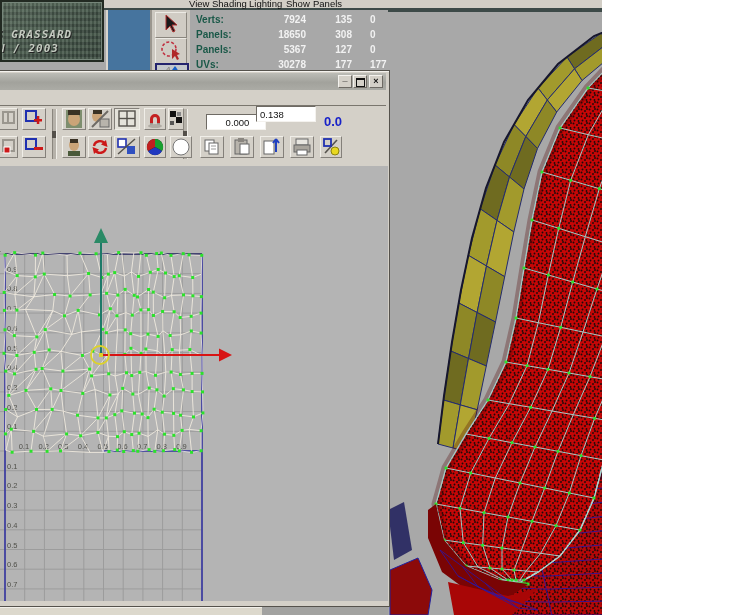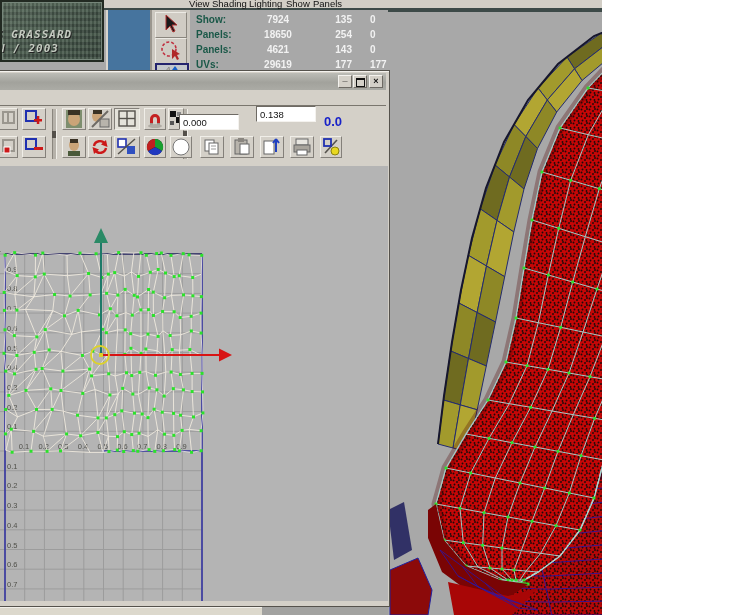--- a/index.html
+++ b/index.html
@@ -6,21 +6,21 @@
   .page{position:relative;width:602px;height:615px;overflow:hidden;
         font-family:"Liberation Sans",sans-serif;background:#a8a8a8;}
   
   .menubar{position:absolute;left:0;top:0;width:750px;height:10px;background:#d2cec6;
            border-bottom:2px solid #3d4a48;box-sizing:border-box;white-space:nowrap;}
   .menubar .mi{position:absolute;top:-2px;font-size:9.5px;color:#101010;}
   
   .hud{position:absolute;left:196px;top:12px;font-size:10px;font-weight:bold;line-height:15px;}
   .hud .row{display:grid;grid-template-columns:54px 56px 46px 40px;}
   .hud .lab{color:#1a5848;}
-  .hud .v1{color:#f2f2f2;text-align:center;}
+  .hud .v1{color:#f2f2f2;text-align:right;}
   .hud .v2{color:#f2f2f2;text-align:right;}
   .hud .v3{color:#f2f2f2;text-align:left;padding-left:18px;}
   
   .bluestrip{position:absolute;left:106px;top:10px;width:42px;height:60px;background:#46749e;
              border-left:2px solid #d8d4cc;border-right:2px solid #9a968e;}
   .toolbox{position:absolute;left:152px;top:10px;width:38px;height:60px;background:#ccc8c0;}
   .toolbtn{position:absolute;left:3px;width:30px;height:24px;background:#d0ccc4;
            border:1px solid;border-color:#eceae4 #8a867e #8a867e #eceae4;}
   .toolbtn.sel{border:2px solid #24246e;background:#c4c8cc;}
   .logo{position:absolute;left:0;top:0;width:104px;height:62px;
@@ -285,40 +285,40 @@
       <polyline points="120.0,590.0 130.0,598.0 150.0,600.0" fill="none" stroke="#2a16a6" stroke-width="1" opacity="0.8"></polyline>
       <polyline points="52.0,540.0 74.7,556.7 97.3,573.3 120.0,590.0" fill="none" stroke="#2a16a6" stroke-width="1" opacity="0.8"></polyline>
       <polyline points="70.0,566.0 90.0,576.7 110.0,587.3 130.0,598.0" fill="none" stroke="#2a16a6" stroke-width="1" opacity="0.8"></polyline>
       <polyline points="100.0,582.0 116.7,588.0 133.3,594.0 150.0,600.0" fill="none" stroke="#2a16a6" stroke-width="1" opacity="0.8"></polyline>
       <polygon points="2,560 30,548 44,580 40,605 2,605" fill="#8c0a0a" stroke="#2020a0" stroke-width="1"></polygon>
       <polygon points="0,500 16,492 24,540 6,550" fill="#23235e" opacity="0.9"></polygon>
     </svg>
 
   <div class="hud">
     <div class="row">
-      <span class="lab">Show:</span>
+      <span class="lab">Verts:</span>
       <span class="v1">7924</span>
       <span class="v2">135</span>
       <span class="v3">0</span>
     </div>
     <div class="row">
       <span class="lab">Panels:</span>
       <span class="v1">18650</span>
-      <span class="v2">254</span>
+      <span class="v2">308</span>
       <span class="v3">0</span>
     </div>
     <div class="row">
       <span class="lab">Panels:</span>
-      <span class="v1">4621</span>
-      <span class="v2">143</span>
+      <span class="v1">5367</span>
+      <span class="v2">127</span>
       <span class="v3">0</span>
     </div>
     <div class="row">
       <span class="lab">UVs:</span>
-      <span class="v1">29619</span>
+      <span class="v1">30278</span>
       <span class="v2">177</span>
       <span class="v3">177</span>
     </div>
   </div>
 
   <div class="bluestrip"></div>
   <div class="toolbox">
     <div class="toolbtn" style="top:2px">
       <svg width="28" height="22">
         <polygon points="10,2 10,17 14,13 17,19 19,18 16,12 21,12" fill="#1a1a1a" stroke="#b03030" stroke-width="1"></polygon>
@@ -401,21 +401,21 @@
       </div>
       <div class="tbtn" style="left:174px;top:2px;width:16px">
         <svg width="14" height="20">
             <rect x="1" y="2" width="6" height="6" fill="#111"></rect>
             <rect x="7" y="8" width="6" height="6" fill="#111"></rect>
             <rect x="1" y="12" width="4" height="4" fill="#555"></rect>
             <rect x="8" y="3" width="4" height="4" fill="#888"></rect>
           </svg>
       </div>
       <div class="tsep" style="left:189px"></div>
-      <input class="uvinput" style="left: 185px; top: 8px;" value="0.000">
+      <input class="uvinput" style="left: 212px; top: 8px; text-align: center;" value="0.000">
       <input class="uvinput" style="left: 262px; top: 0;" value="0.138">
       <span class="readout" style="left:330px;top:8px">0.0</span>
 
       <div class="tbtn" style="left:0px;top:30px">
         <svg width="22" height="20">
             <rect x="8" y="3" width="11" height="11" fill="none" stroke="#9a968e" stroke-width="2"></rect>
             <rect x="9" y="10" width="6" height="6" fill="#cc1818" stroke="#fff"></rect>
           </svg>
       </div>
       <div class="tbtn" style="left:28px;top:30px">

